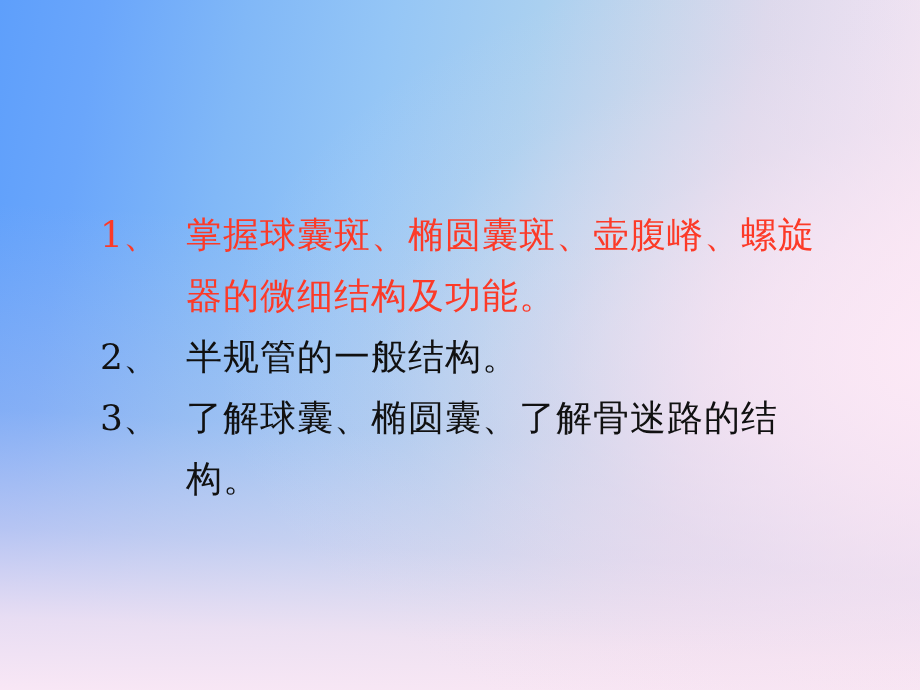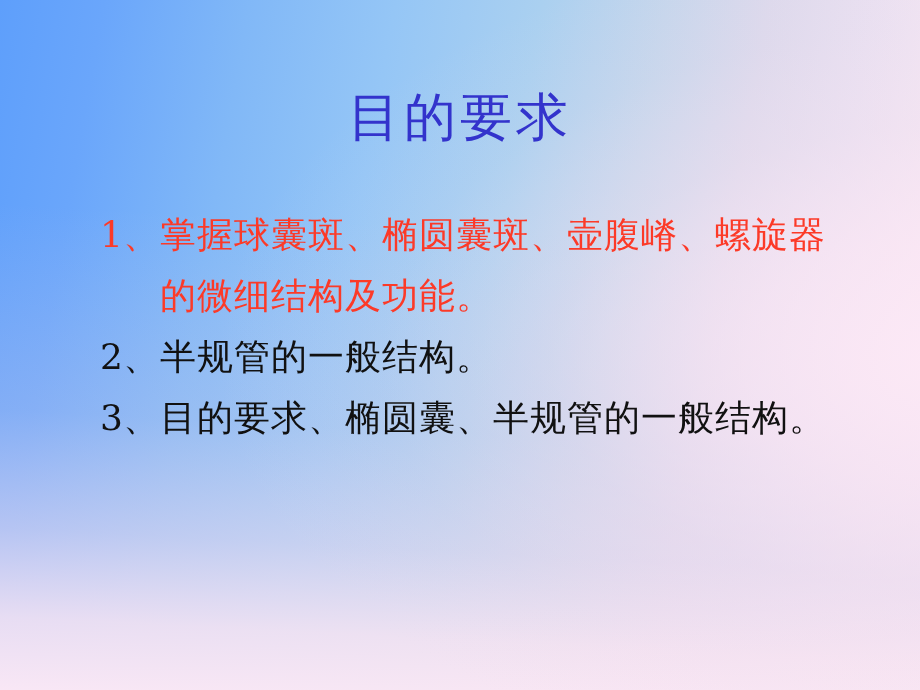--- a/index.html
+++ b/index.html
@@ -114,48 +114,48 @@
     letter-spacing: 1px;
     word-break: break-all;
   }
 
   .item-red   { color: #fc3a28; }
   .item-black { color: #111111; }
 
   
   .item-text.wrap-align {
     text-indent: 0;
+    margin-left: 26px;
   }
 </style>
 </head>
 <body>
 
 <div class="slide">
 
   <div class="slide-bg"></div>
   <div class="slide-bg-overlay"></div>
   <div class="slide-bg-bloom"></div>
 
   <div class="slide-content">
 
-    <div class="slide-title">目的要求</div>
 
     <div class="body-list">
 
       <div class="body-item">
         <span class="item-marker item-red">1、</span>
         <span class="item-text wrap-align item-red">掌握球囊斑、椭圆囊斑、壶腹嵴、螺旋器的微细结构及功能。</span>
       </div>
 
       <div class="body-item">
         <span class="item-marker item-black">2、</span>
         <span class="item-text wrap-align item-black">半规管的一般结构。</span>
       </div>
 
       <div class="body-item">
         <span class="item-marker item-black">3、</span>
-        <span class="item-text wrap-align item-black">目的要求、椭圆囊、半规管的一般结构。</span>
+        <span class="item-text wrap-align item-black">了解球囊、椭圆囊、了解骨迷路的结构。</span>
       </div>
 
     </div>
 
   </div>
 </div>
 
 </body></html>

